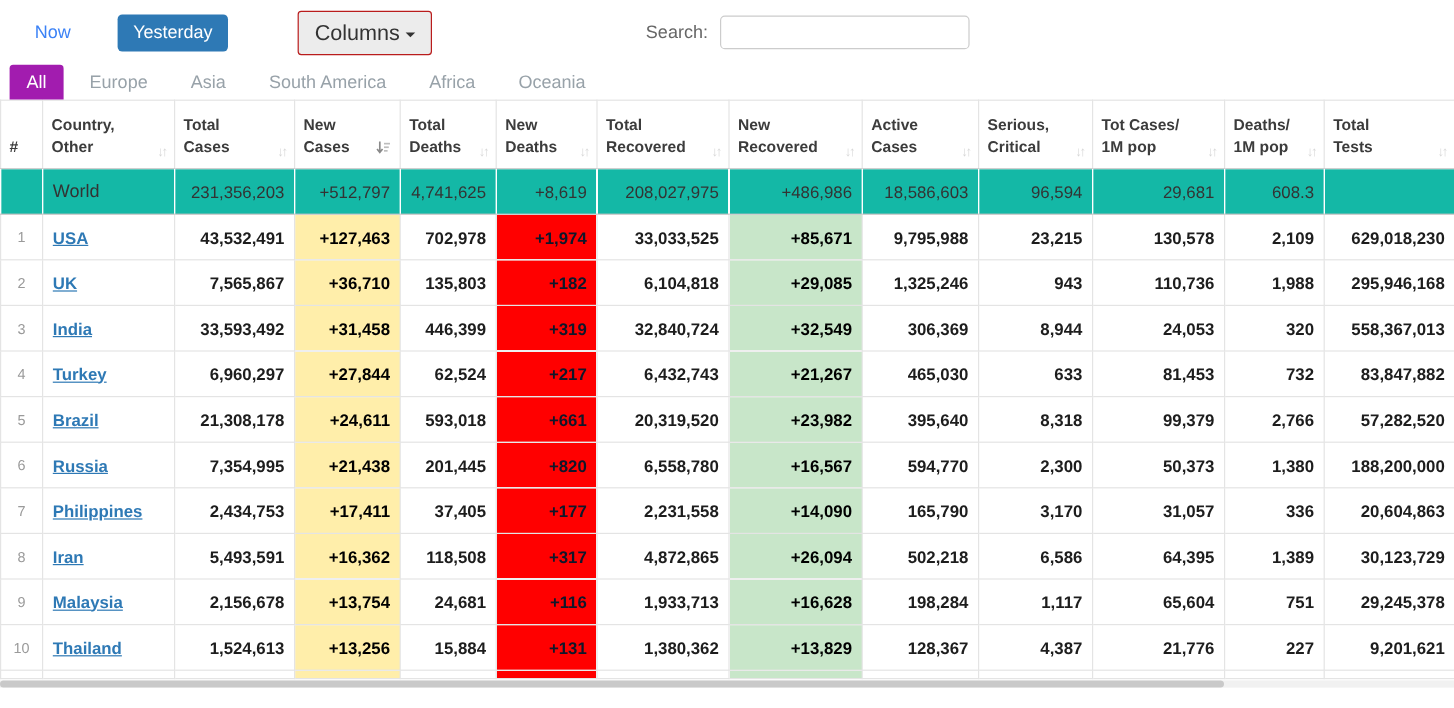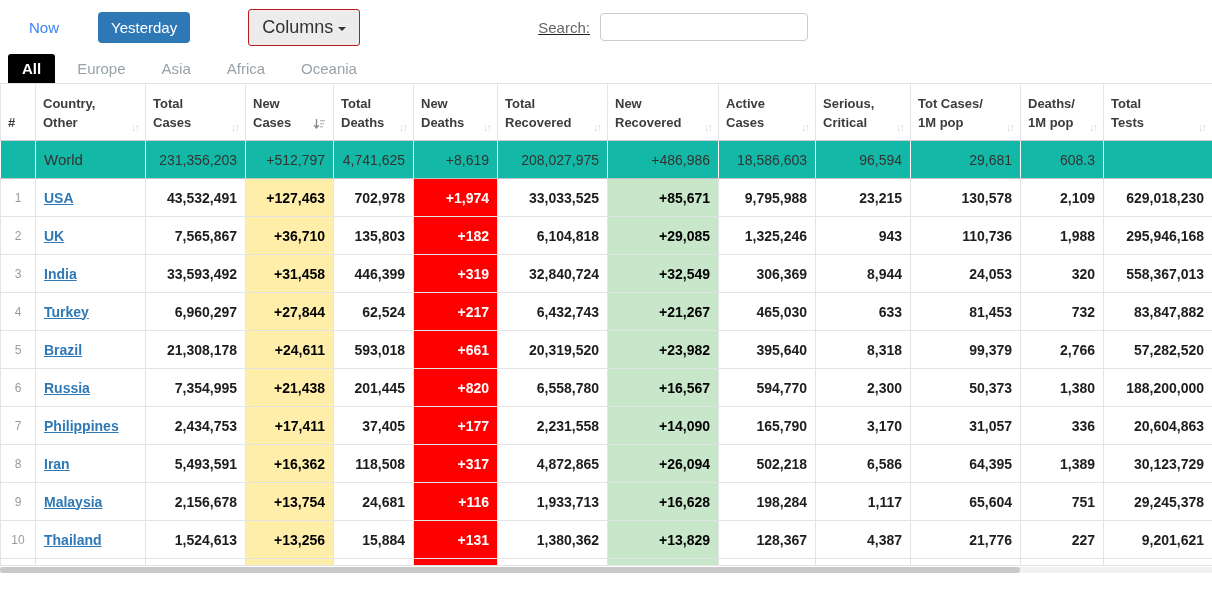--- a/index.html
+++ b/index.html
@@ -20,52 +20,52 @@
   .btn-yesterday { margin-left:26px; }
   .btn-2days { margin-left:26px; }
   .columns-btn {
     margin-left:58px; font-size:18px; padding:7px 13px; border-radius:3px;
     border:1px solid #b91c1c; background:#ececec; color:#333; cursor:pointer;
     font-family:inherit;
   }
   .caret { display:inline-block; margin-left:5px; vertical-align:2px;
     width:0; height:0; border-left:4px solid transparent;
     border-right:4px solid transparent; border-top:4px solid #333; }
-  .search-wrap { margin-left:178px; display:flex; align-items:center;text-decoration:underline; }
+  .search-wrap { margin-left:178px; display:flex; align-items:center; }
   .search-label { font-size:15px; color:#666; margin-right:10px; }
   .search-input {
     width:208px; height:28px; border:1px solid #ccc; border-radius:4px;
     padding:2px 8px; font-size:14px; font-family:inherit; outline:none;
   }
   
   .tabs { display:flex; align-items:flex-end; height:33px; padding-left:8px; }
   .tab {
     font-size:15px; color:#98a2a9; padding:6px 14px; cursor:pointer;
     border-radius:3px 3px 0 0; margin-right:8px; white-space:nowrap;
   }
-  .tab.active { background:#000000; color:#fff; font-weight:bold; }
+  .tab.active { background:#a21caf; color:#fff; font-weight:normal; }
   
   table { border-collapse:collapse; table-layout:fixed; width:1212px; }
   th, td { border:1px solid #e4e4e4; overflow:hidden; white-space:nowrap; }
   thead th {
     height:57px; vertical-align:bottom; padding:5px 7px 7px 7px;
     font-size:13px; color:#3c3c3c; text-align:left; background:#fff;
     border-bottom:1px solid #cfcfcf; cursor:pointer;
   }
   .th-inner { display:flex; align-items:flex-end; justify-content:space-between; }
   .th-label { line-height:1.45; }
   .sort-icon { color:#d7d7d7; font-size:11px; letter-spacing:-2px; padding-left:2px; }
   tbody td { height:38px; padding:0 8px; font-size:14px; font-weight:bold;
     text-align:right; color:#1d1d1d; }
   td.rank-cell { text-align:center; color:#9a9a9a; font-weight:normal; font-size:12px; }
   td.country-cell { text-align:left; }
   td.country-cell a { color:var(--accent,#2e79b5); font-weight:bold;
     text-decoration:underline; cursor:pointer; }
   td.cell-yellow { background:var(--yellow,#ffeeaa); color:#000; }
-  td.cell-red   { background:var(--red,#ff0000); color:#ffffff; }
+  td.cell-red   { background:var(--red,#ff0000); color:#0f172a; }
   td.cell-green { background:var(--green,#c8e6c9); color:#000; }
   tr.world-row td {
     background:#14b8a6; font-weight:normal; color:#333;
     border-color:#fff; border-top:1px solid #c9c9c9; border-bottom:1px solid #c2c2c2;
   }
   tr.world-row td.country-cell { font-size:15px; }
   tr.partial-row td { height:7px; padding:0; }
   
   .hscroll { width:1212px; height:6px; background:#f1f1f1; margin-top:1px; }
   .hscroll-thumb { width:1020px; height:6px; background:#c9c9c9; border-radius:3px; cursor:pointer; }
@@ -80,20 +80,21 @@
   <div class="search-wrap">
     <span class="search-label">Search:</span>
     <input class="search-input" type="text" value="" style="">
   </div>
 </div>
 
 <div class="tabs" id="tabs">
     <div class="tab active">All</div>
     <div class="tab">Europe</div>
     <div class="tab">Asia</div>
+    <div class="tab">South America</div>
     <div class="tab">Africa</div>
     <div class="tab">Oceania</div>
   </div>
 
 <table>
   <colgroup id="cols">
       <col style="width: 35px;">
       <col style="width: 110px;">
       <col style="width: 100px;">
       <col style="width: 88px;">

